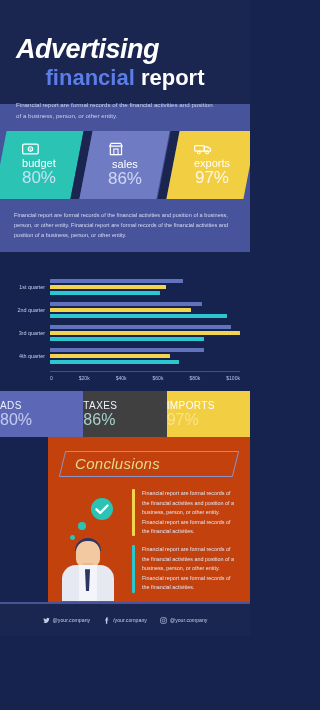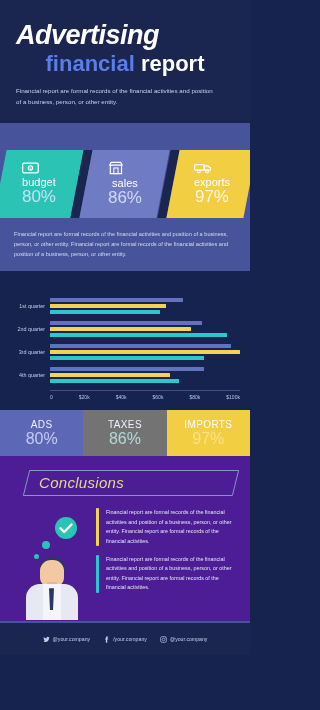--- a/index.html
+++ b/index.html
@@ -5,21 +5,21 @@
   * { margin:0; padding:0; box-sizing:border-box; }
   html,body { background:#16234f; }
   body {
     width:250px; height:710px; position:relative; overflow:hidden;
     font-family:"Liberation Sans", sans-serif;
     color:#ffffff;
   }
   .page { width:250px; height:710px; position:relative; background:#16234f; }
 
   
-  .header { background:#1a2550; padding:22px 16px 16px 16px; height:123px; }
+  .header { background:#1a2550; padding:36px 16px 16px 16px; height:104px; }
   .title-1 {
     font-size:27px; font-weight:bold; font-style:italic; letter-spacing:-0.5px;
     line-height:1.0; color:#ffffff;
   }
   .title-2 { font-size:22px; font-weight:bold; line-height:1.15; margin-top:2px;text-align:center; }
   .title-2 .accent { color:#5b7de8; }
   .title-2 .plain { color:#ffffff; }
   .subtitle {
     margin-top:10px; font-size:6.2px; line-height:1.65; color:#c9d2ee;
     max-width:200px;
@@ -72,33 +72,33 @@
   .bar-yellow { background:#f2d44f; }
   .bar-teal { background:#2cc6ce; }
   .axis {
     margin:2px 10px 0 50px; border-top:1px solid #41508a;
     display:flex; justify-content:space-between; padding-top:3px;
   }
   .axis span { font-size:5px; color:#b9c2e4; }
 
   
   .kpis { display:flex; height:46px; }
-  .kpi { flex:1; display:flex; flex-direction:column; align-items:center; justify-content:center; }
+  .kpi { flex:1; display:flex; flex-direction:column; align-items:flex-start; justify-content:center; }
   .k-ads { background:#5c68b5; }
-  .k-taxes { background:#737373; }
+  .k-taxes { background:#404040; }
   .k-imports { background:#f2ce42; }
   .kpi-label { font-size:10px; letter-spacing:.4px; color:#ffffff; }
   .k-ads .kpi-label, .k-taxes .kpi-label { color:#eef1ff; }
   .k-imports .kpi-label { color:#ffffff; }
   .kpi-value { font-size:16px; line-height:1.1; color:#dce3ff; opacity:.8; }
   .k-taxes .kpi-value { color:#bff3ee; }
   .k-imports .kpi-value { color:#fbe79a; }
 
   
-  .band-concl { background:#4c1d95; padding:14px 0 14px 12px; height:165px; position:relative; }
+  .band-concl { background:#c2410c; padding:14px 0 14px 0; height:165px; position:relative;margin-left:48px; }
   .concl-body { display:flex; margin:12px 12px 0 12px; }
   .illus { width:72px; flex:none; position:relative; height:110px; }
   .bullets { flex:1; }
   .bullet { display:flex; margin-bottom:9px; }
   .tick { width:3px; flex:none; margin-right:7px; border-radius:1px; }
   .tick-y { background:#f2d44f; }
   .tick-t { background:#2cc6ce; }
   .btxt { font-size:5.4px; line-height:1.75; color:#e0e5f8; }
 
   

